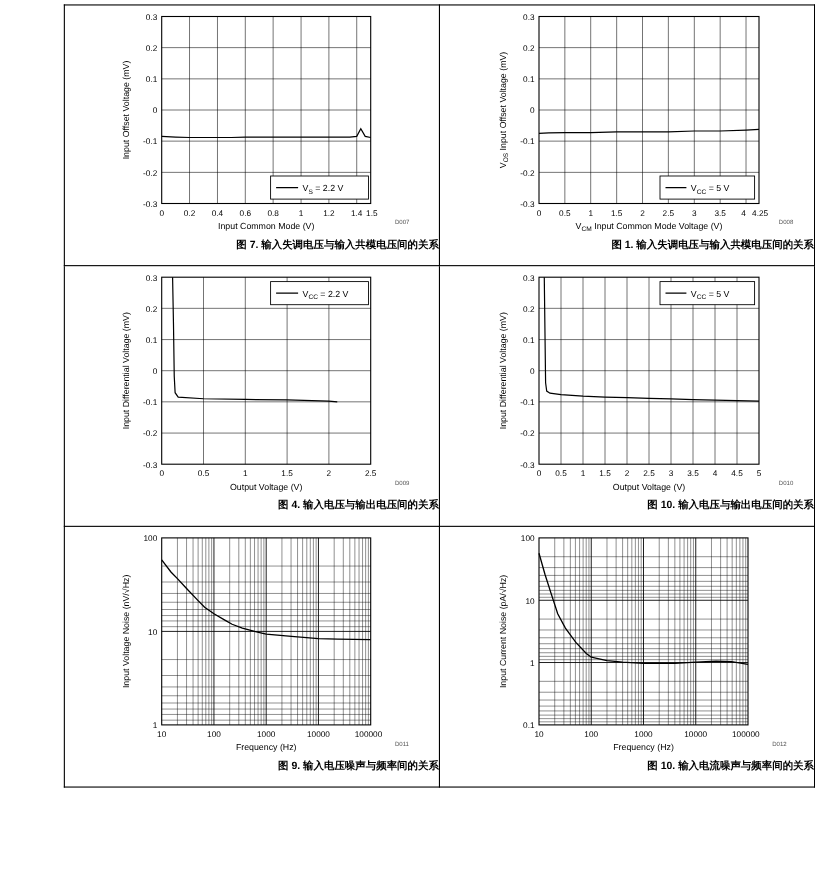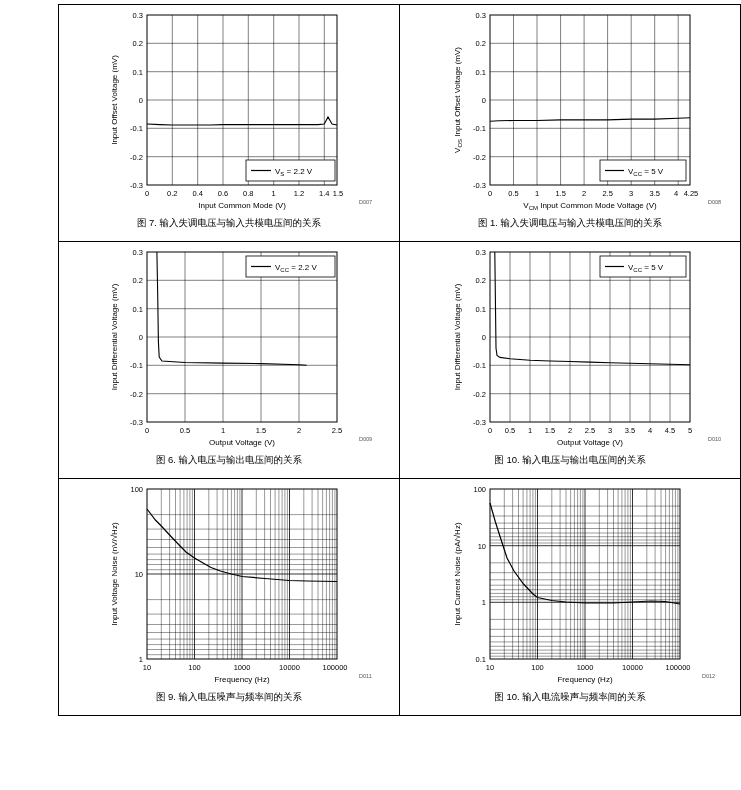--- a/index.html
+++ b/index.html
@@ -1,21 +1,21 @@
 <!DOCTYPE html>
 <html><head>
 <meta charset="utf-8">
 <style>
   html,body{margin:0;padding:0;background:#ffffff;}
   body{width:741px;height:790px;font-family:"Liberation Sans",sans-serif;color:#000;}
   .page{width:741px;height:790px;position:relative;box-sizing:border-box;}
   .grid-table{position:absolute;left:30px;top:4px;width:681px;border-collapse:collapse;margin-left:28px;}
   .cell{border:1px solid #000;width:50%;vertical-align:top;padding:0;}
   .panel{position:relative;width:100%;height:236px;box-sizing:border-box;}
-  .caption{text-align:center;font-size:9.5px;font-weight:normal;padding:6px 0 8px 0;line-height:1.2;}
+  .caption{text-align:right;font-size:9.5px;font-weight:bold;padding:6px 0 8px 0;line-height:1.2;}
   .plot-wrap{position:relative;width:100%;height:206px;}
   svg{display:block;}
   .tick{font-size:7.5px;}
   .legend-txt{font-size:8px;}
 </style>
 </head>
 <body>
 
 <div class="page">
 <table class="grid-table">
@@ -159,21 +159,21 @@
             <text class="tick" x="240" y="191" text-anchor="middle">2</text>
             <text class="tick" x="278" y="191" text-anchor="middle">2.5</text>
             <rect x="187" y="14" width="89" height="21" fill="#fff" stroke="#000" stroke-width="0.8"></rect>
             <line x1="192" y1="24.5" x2="212" y2="24.5" stroke="#000" stroke-width="1.2"></line>
             <text class="legend-txt" x="216" y="28">V<tspan font-size="6" dy="2">CC</tspan><tspan dy="-2"> = 2.2 V</tspan></text>
             <text x="183" y="203" text-anchor="middle" font-size="8">Output Voltage (V)</text>
             <text font-size="8" transform="translate(58,95) rotate(-90)" text-anchor="middle">Input Differential Voltage (mV)</text>
             <text x="300" y="199" font-size="5.5" fill="#555">D009</text>
           </svg>
         </div>
-        <div class="caption">图 6. 输入电压与输出电压间的关系</div>
+        <div class="caption">图 4. 输入电压与输出电压间的关系</div>
       </div>
     </td>
 
     <td class="cell">
       <div class="panel">
         <div class="plot-wrap">
           <svg width="340" height="206" viewBox="0 0 340 206">
             <rect x="90" y="10" width="200" height="170" fill="#ffffff" stroke="#000" stroke-width="1"></rect>
             <line x1="90" y1="38.3" x2="290" y2="38.3" stroke="#000" stroke-width="0.5"></line>
             <line x1="90" y1="66.7" x2="290" y2="66.7" stroke="#000" stroke-width="0.5"></line>

